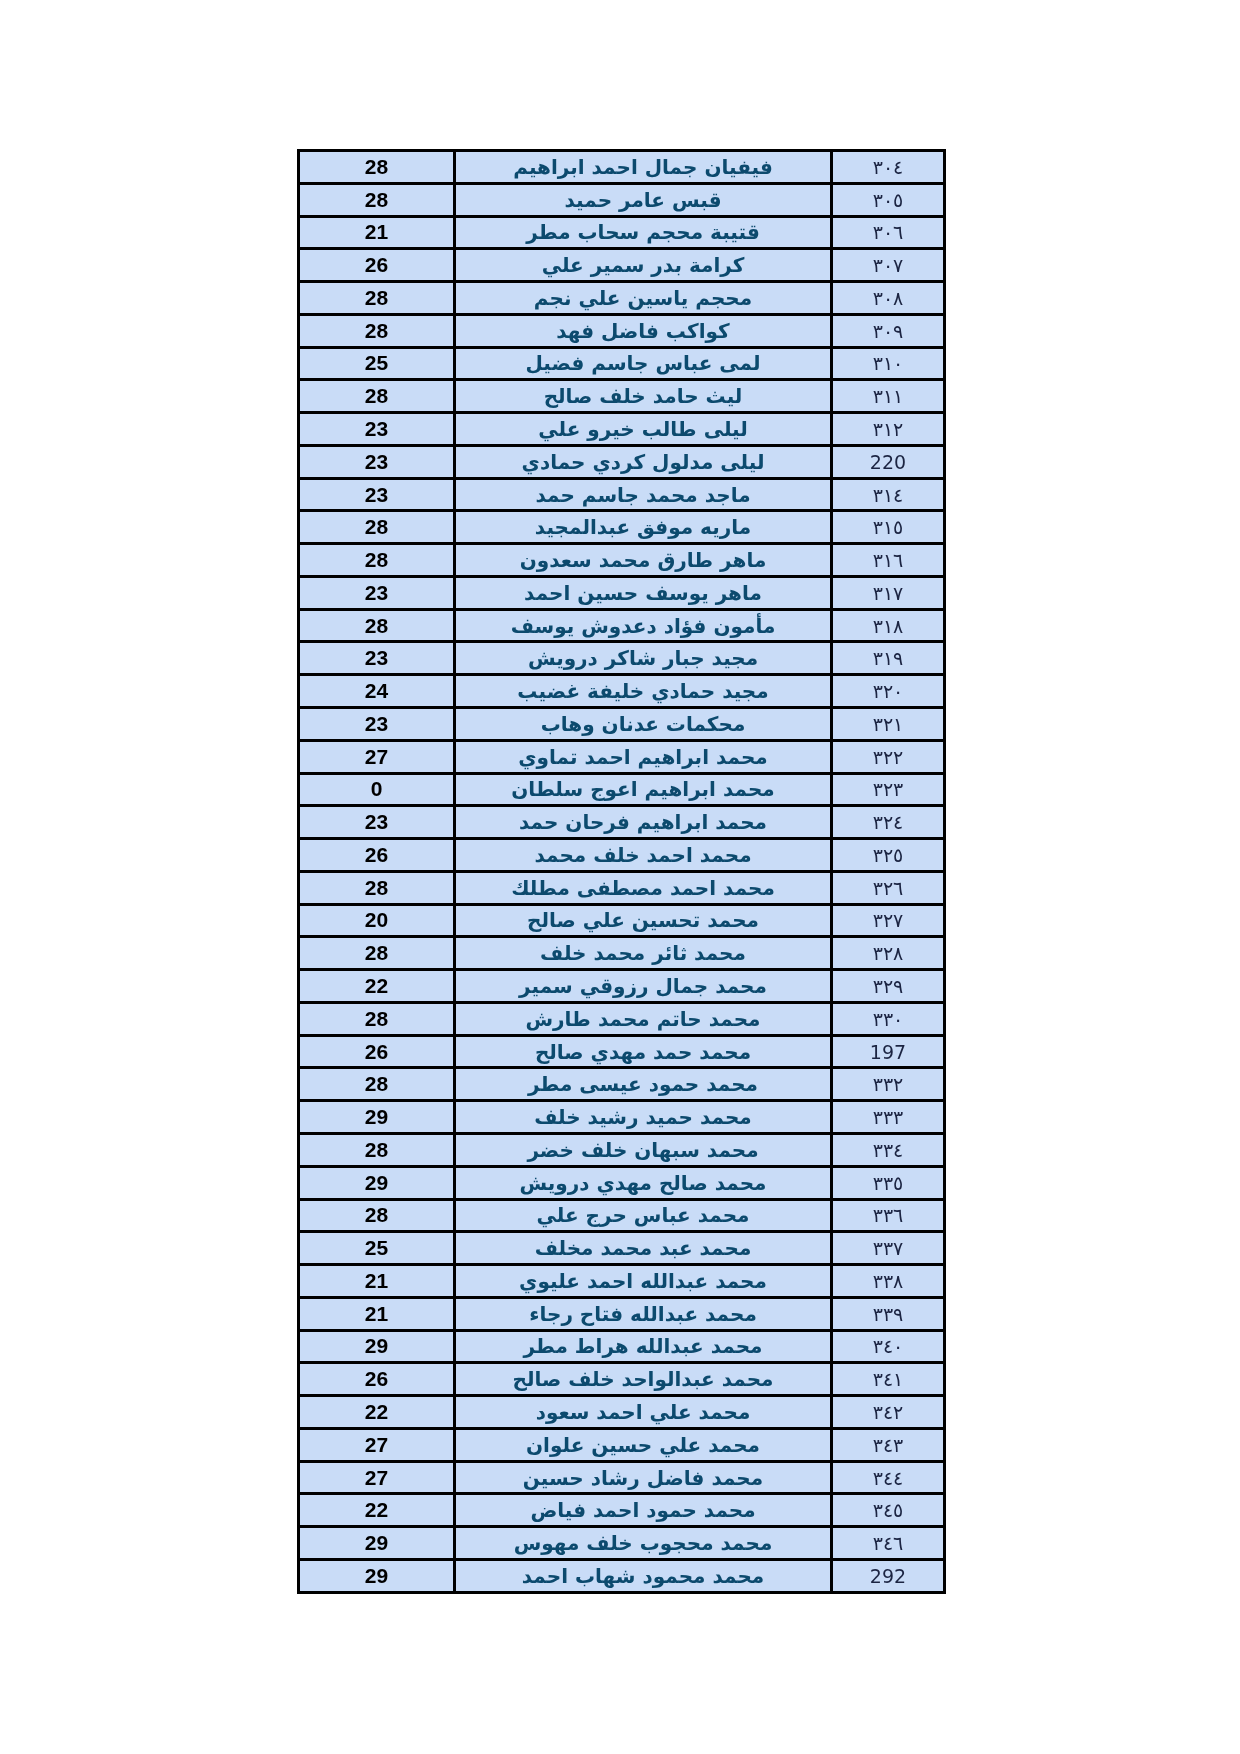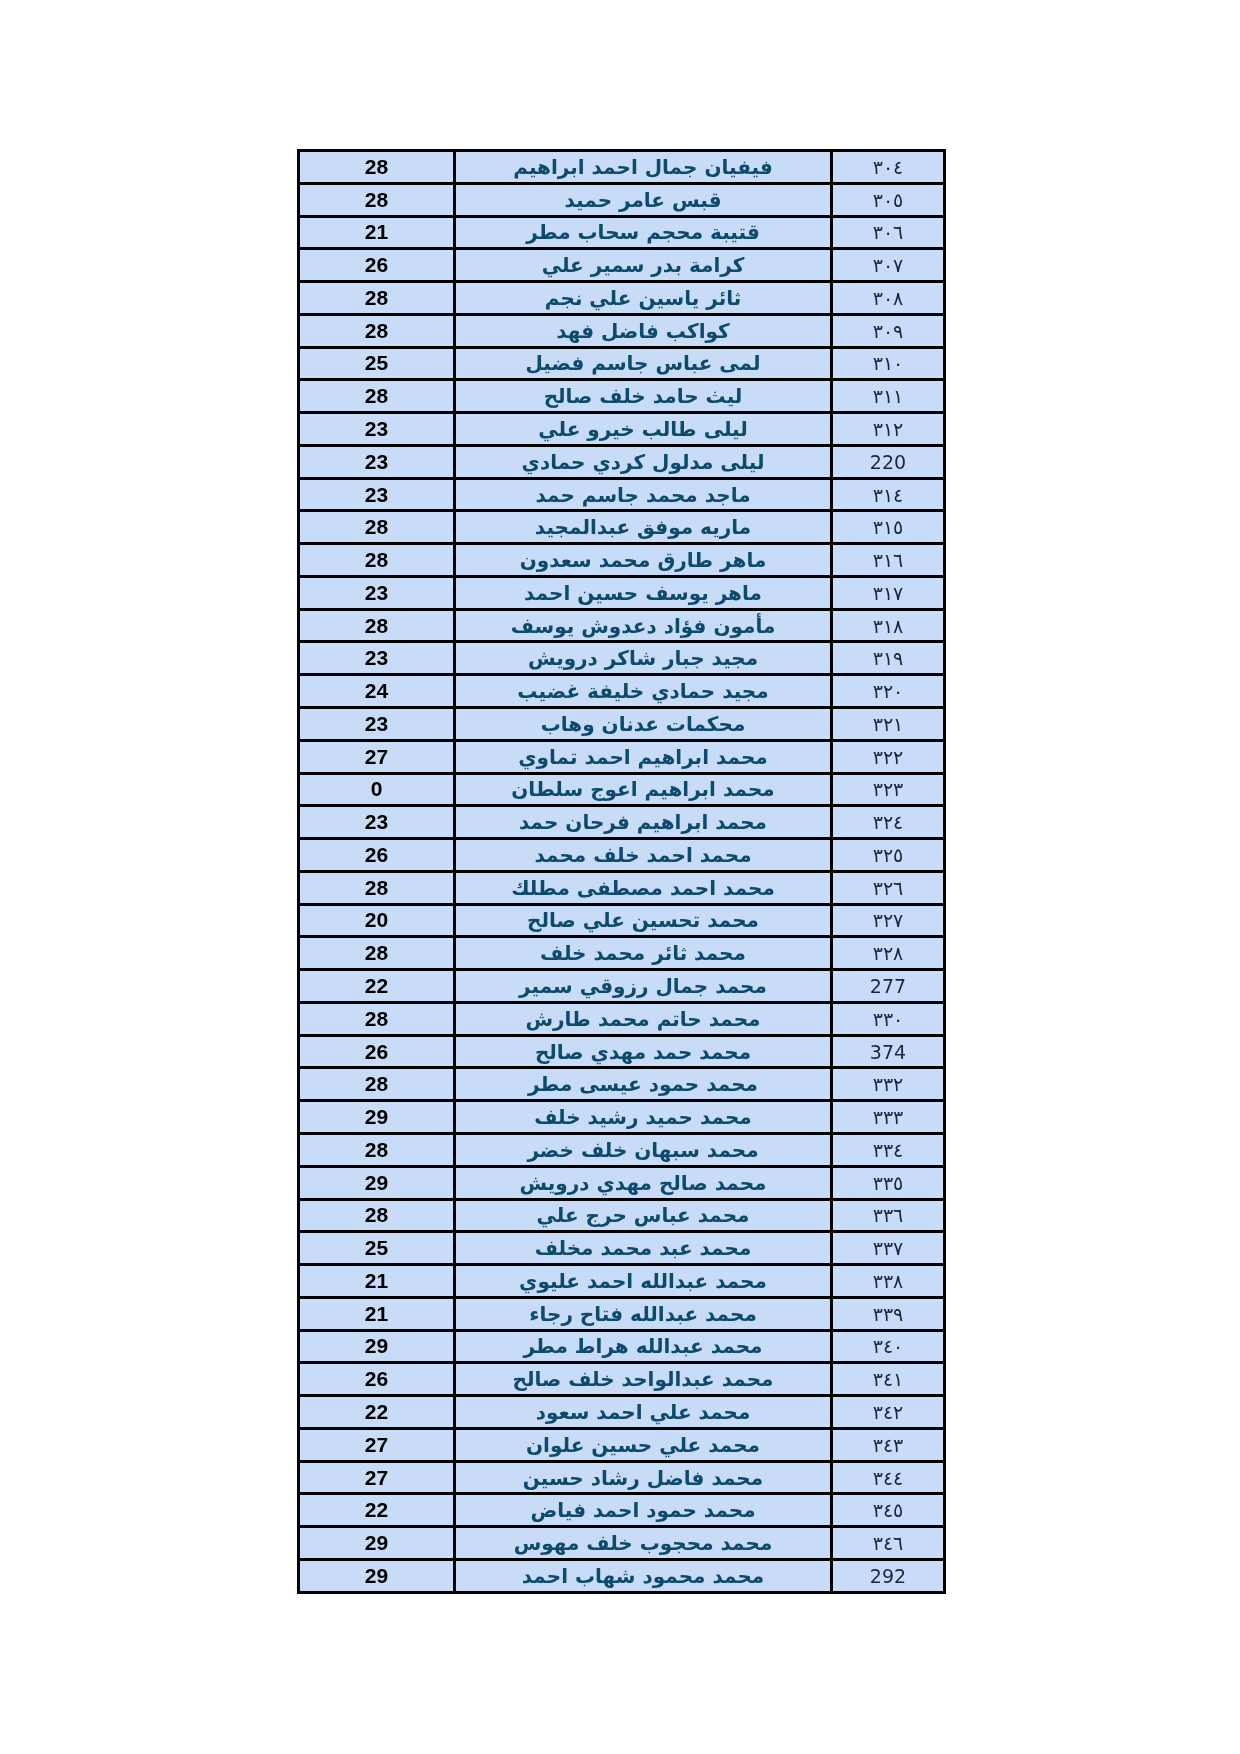--- a/index.html
+++ b/index.html
@@ -78,21 +78,21 @@
     <td class="col-name">قتيبة محجم سحاب مطر</td>
     <td class="col-score">21</td>
   </tr>
         <tr>
     <td class="col-number">٣٠٧</td>
     <td class="col-name">كرامة بدر سمير علي</td>
     <td class="col-score">26</td>
   </tr>
         <tr>
     <td class="col-number">٣٠٨</td>
-    <td class="col-name">ثائر ياسين علي نجم</td>
+    <td class="col-name">محجم ياسين علي نجم</td>
     <td class="col-score">28</td>
   </tr>
         <tr>
     <td class="col-number">٣٠٩</td>
     <td class="col-name">كواكب فاضل فهد</td>
     <td class="col-score">28</td>
   </tr>
         <tr>
     <td class="col-number">٣١٠</td>
     <td class="col-name">لمى عباس جاسم فضيل</td>
@@ -182,31 +182,31 @@
     <td class="col-number">٣٢٧</td>
     <td class="col-name">محمد تحسين علي صالح</td>
     <td class="col-score">20</td>
   </tr>
         <tr>
     <td class="col-number">٣٢٨</td>
     <td class="col-name">محمد ثائر محمد خلف</td>
     <td class="col-score">28</td>
   </tr>
         <tr>
-    <td class="col-number">277</td>
+    <td class="col-number">٣٢٩</td>
     <td class="col-name">محمد جمال رزوقي سمير</td>
     <td class="col-score">22</td>
   </tr>
         <tr>
     <td class="col-number">٣٣٠</td>
     <td class="col-name">محمد حاتم محمد طارش</td>
     <td class="col-score">28</td>
   </tr>
         <tr>
-    <td class="col-number">374</td>
+    <td class="col-number">197</td>
     <td class="col-name">محمد حمد مهدي صالح</td>
     <td class="col-score">26</td>
   </tr>
         <tr>
     <td class="col-number">٣٣٢</td>
     <td class="col-name">محمد حمود عيسى مطر</td>
     <td class="col-score">28</td>
   </tr>
         <tr>
     <td class="col-number">٣٣٣</td>

